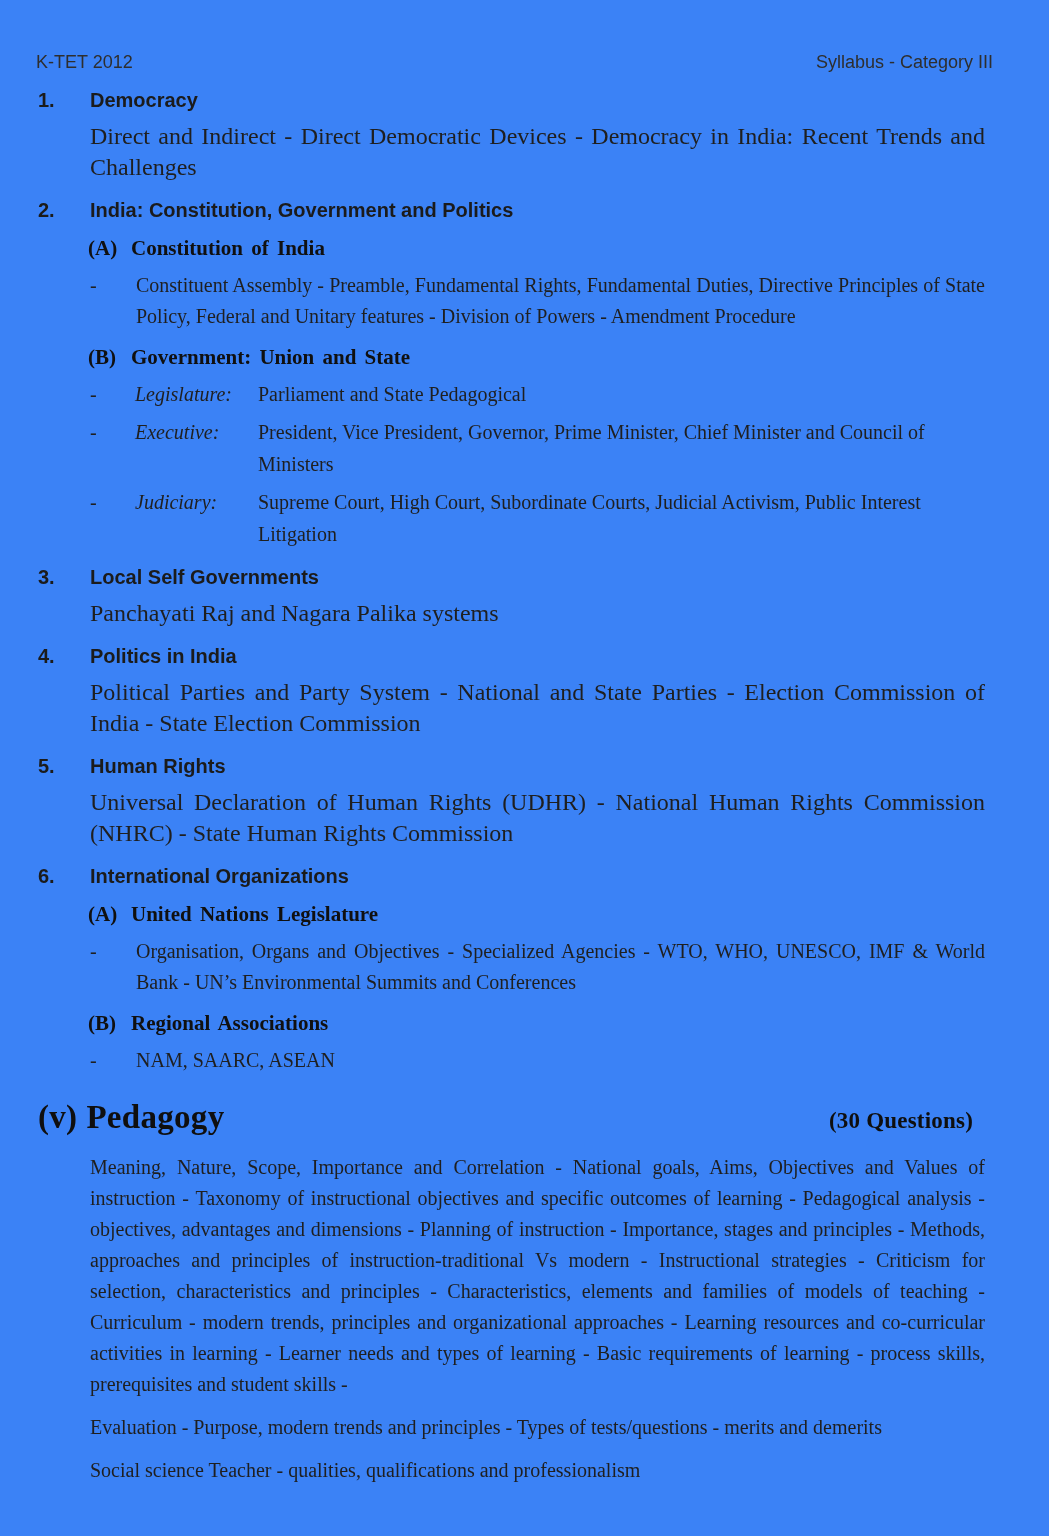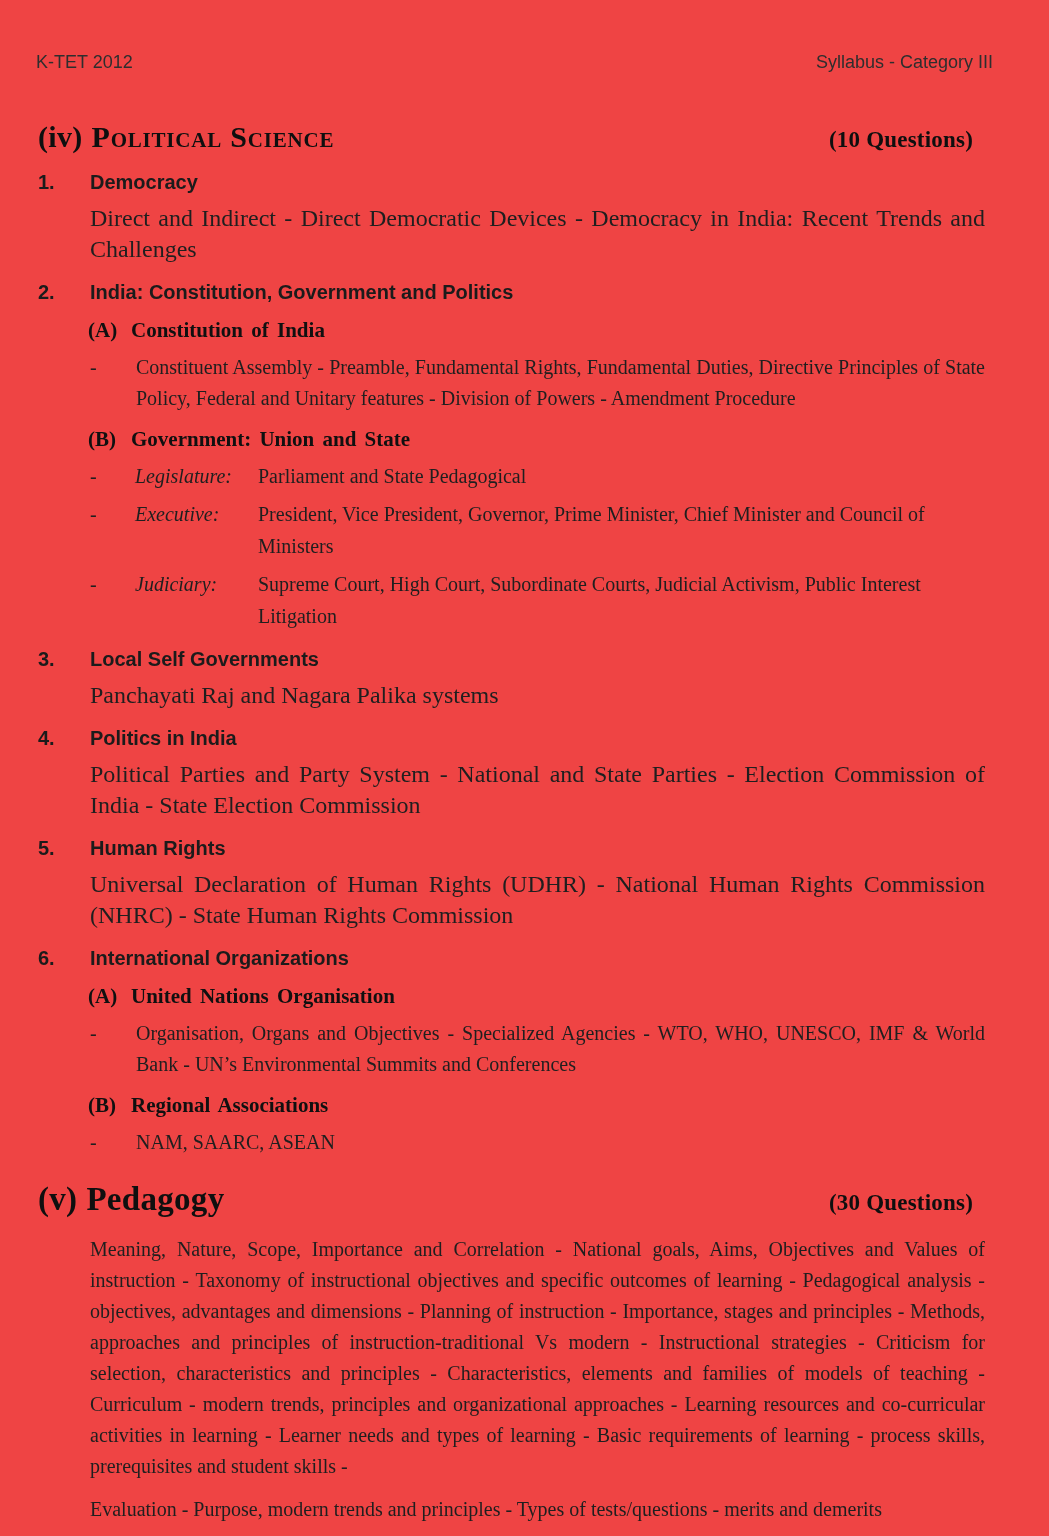--- a/index.html
+++ b/index.html
@@ -3,21 +3,21 @@
 <meta charset="utf-8">
 <style>
   * { margin:0; padding:0; box-sizing:border-box; }
   html, body { background:#ffffff; }
   body {
     width:1049px; height:1536px; overflow:hidden;
     font-family:"Liberation Serif", serif;
     color:#1f1f1f;
     -webkit-font-smoothing:antialiased;
   }
-  .page { position:relative; width:1049px; height:1536px; background:#ef4444; }
+  .page { position:relative; width:1049px; height:1536px; background:#3b82f6; }
 
   
   .topbar {
     display:flex; justify-content:space-between; align-items:baseline;
     padding:52px 56px 0 36px;
     font-family:"Liberation Sans", sans-serif;
     font-size:18px; line-height:21px; color:#2e2e2e;
   }
 
   
@@ -76,24 +76,20 @@
 </head>
 <body>
 
 <div class="page">
 
   <div class="topbar">
     <span>K-TET 2012</span>
     <span>Syllabus - Category III</span>
   </div>
 
-  <div class="title-row">
-    <span class="title-main"><span>(iv)</span><span class="sc">Political Science</span></span>
-    <span class="q-label">(10 Questions)</span>
-  </div>
 
   <div class="item-head">
     <span class="num">1.</span>
     <span>Democracy</span>
   </div>
   <p class="body-p">Direct and Indirect - Direct Democratic Devices - Democracy in India: Recent Trends and Challenges</p>
 
   <div class="item-head">
     <span class="num">2.</span>
     <span>India: Constitution, Government and Politics</span>
@@ -147,21 +143,21 @@
   </div>
   <p class="body-p">Universal Declaration of Human Rights (UDHR) - National Human Rights Commission (NHRC) - State Human Rights Commission</p>
 
   <div class="item-head">
     <span class="num">6.</span>
     <span>International Organizations</span>
   </div>
 
   <div class="sub-head">
     <span class="lbl">(A)</span>
-    <span>United Nations Organisation</span>
+    <span>United Nations Legislature</span>
   </div>
   <div class="bullet">
     <span class="dash">-</span>
     <span class="txt">Organisation, Organs and Objectives - Specialized Agencies - WTO, WHO, UNESCO, IMF &amp; World Bank - UN’s Environmental Summits and Conferences</span>
   </div>
 
   <div class="sub-head">
     <span class="lbl">(B)</span>
     <span>Regional Associations</span>
   </div>

